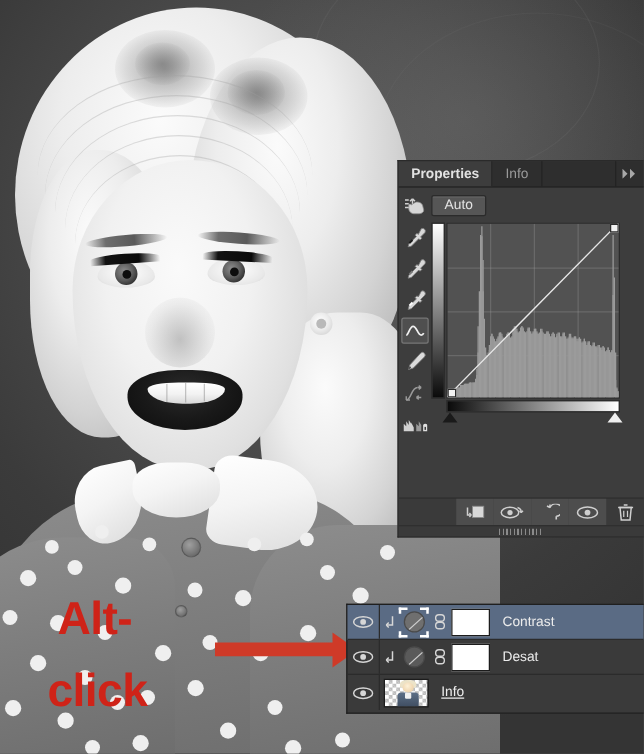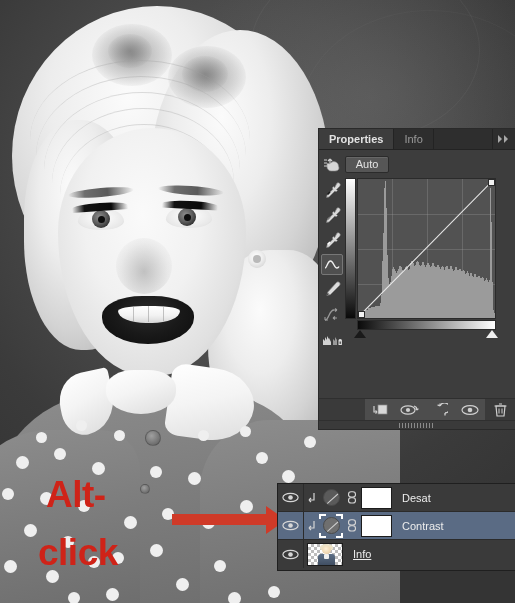--- a/index.html
+++ b/index.html
@@ -875,46 +875,20 @@
       </div>
     </div>
 
     <div class="grip">
         <span></span>
       </div>
   </div>
 
   <div id="layers">
 
-    <div class="layer-row">
-      <div class="eye-cell">
-        <svg width="17" height="11" viewBox="0 0 17 11">
-          <ellipse cx="8.5" cy="5.5" rx="7.6" ry="4.2" fill="none" stroke="#d6d6d6" stroke-width="1.2"></ellipse>
-          <circle cx="8.5" cy="5.5" r="2.3" fill="#d6d6d6"></circle>
-        </svg>
-      </div>
-      <div class="clipind">
-        <svg width="9" height="12" viewBox="0 0 9 12">
-          <path d="M7 1 L7 8 L2 8" fill="none" stroke="#d6d6d6" stroke-width="1.2"></path>
-          <path d="M2 8 L4 6 M2 8 L4 10" stroke="#d6d6d6" stroke-width="1.2" fill="none"></path>
-        </svg>
-      </div>
-      <div class="thumb-adj">
-        <div class="adjcircle" style="background:#5a5a5a;"></div>
-      </div>
-      <div class="link-icon">
-        <svg width="10" height="13" viewBox="0 0 10 13">
-          <rect x="1.5" y="0.8" width="7" height="5.2" rx="2.6" fill="none" stroke="#d6d6d6" stroke-width="1.1"></rect>
-          <rect x="1.5" y="6.8" width="7" height="5.2" rx="2.6" fill="none" stroke="#d6d6d6" stroke-width="1.1"></rect>
-        </svg>
-      </div>
-      <div class="mask-thumb"></div>
-      <div class="layer-name">Desat</div>
-    </div>
-
     <div class="layer-row selected">
       <div class="eye-cell">
         <svg width="17" height="11" viewBox="0 0 17 11">
           <ellipse cx="8.5" cy="5.5" rx="7.6" ry="4.2" fill="none" stroke="#d6d6d6" stroke-width="1.2"></ellipse>
           <circle cx="8.5" cy="5.5" r="2.3" fill="#d6d6d6"></circle>
         </svg>
       </div>
       <div class="clipind">
         <svg width="9" height="12" viewBox="0 0 9 12">
           <path d="M7 1 L7 8 L2 8" fill="none" stroke="#d6d6d6" stroke-width="1.2"></path>
@@ -931,20 +905,46 @@
       <div class="link-icon">
         <svg width="10" height="13" viewBox="0 0 10 13">
           <rect x="1.5" y="0.8" width="7" height="5.2" rx="2.6" fill="none" stroke="#d6d6d6" stroke-width="1.1"></rect>
           <rect x="1.5" y="6.8" width="7" height="5.2" rx="2.6" fill="none" stroke="#d6d6d6" stroke-width="1.1"></rect>
         </svg>
       </div>
       <div class="mask-thumb"></div>
       <div class="layer-name">Contrast</div>
     </div>
 
+    <div class="layer-row">
+      <div class="eye-cell">
+        <svg width="17" height="11" viewBox="0 0 17 11">
+          <ellipse cx="8.5" cy="5.5" rx="7.6" ry="4.2" fill="none" stroke="#d6d6d6" stroke-width="1.2"></ellipse>
+          <circle cx="8.5" cy="5.5" r="2.3" fill="#d6d6d6"></circle>
+        </svg>
+      </div>
+      <div class="clipind">
+        <svg width="9" height="12" viewBox="0 0 9 12">
+          <path d="M7 1 L7 8 L2 8" fill="none" stroke="#d6d6d6" stroke-width="1.2"></path>
+          <path d="M2 8 L4 6 M2 8 L4 10" stroke="#d6d6d6" stroke-width="1.2" fill="none"></path>
+        </svg>
+      </div>
+      <div class="thumb-adj">
+        <div class="adjcircle" style="background:#5a5a5a;"></div>
+      </div>
+      <div class="link-icon">
+        <svg width="10" height="13" viewBox="0 0 10 13">
+          <rect x="1.5" y="0.8" width="7" height="5.2" rx="2.6" fill="none" stroke="#d6d6d6" stroke-width="1.1"></rect>
+          <rect x="1.5" y="6.8" width="7" height="5.2" rx="2.6" fill="none" stroke="#d6d6d6" stroke-width="1.1"></rect>
+        </svg>
+      </div>
+      <div class="mask-thumb"></div>
+      <div class="layer-name">Desat</div>
+    </div>
+
     <div class="layer-row" style="border-bottom:none;">
       <div class="eye-cell">
         <svg width="17" height="11" viewBox="0 0 17 11">
           <ellipse cx="8.5" cy="5.5" rx="7.6" ry="4.2" fill="none" stroke="#d6d6d6" stroke-width="1.2"></ellipse>
           <circle cx="8.5" cy="5.5" r="2.3" fill="#d6d6d6"></circle>
         </svg>
       </div>
       <div class="woman-thumb">
         <div class="wt-body"></div>
         <div class="wt-collar"></div>

